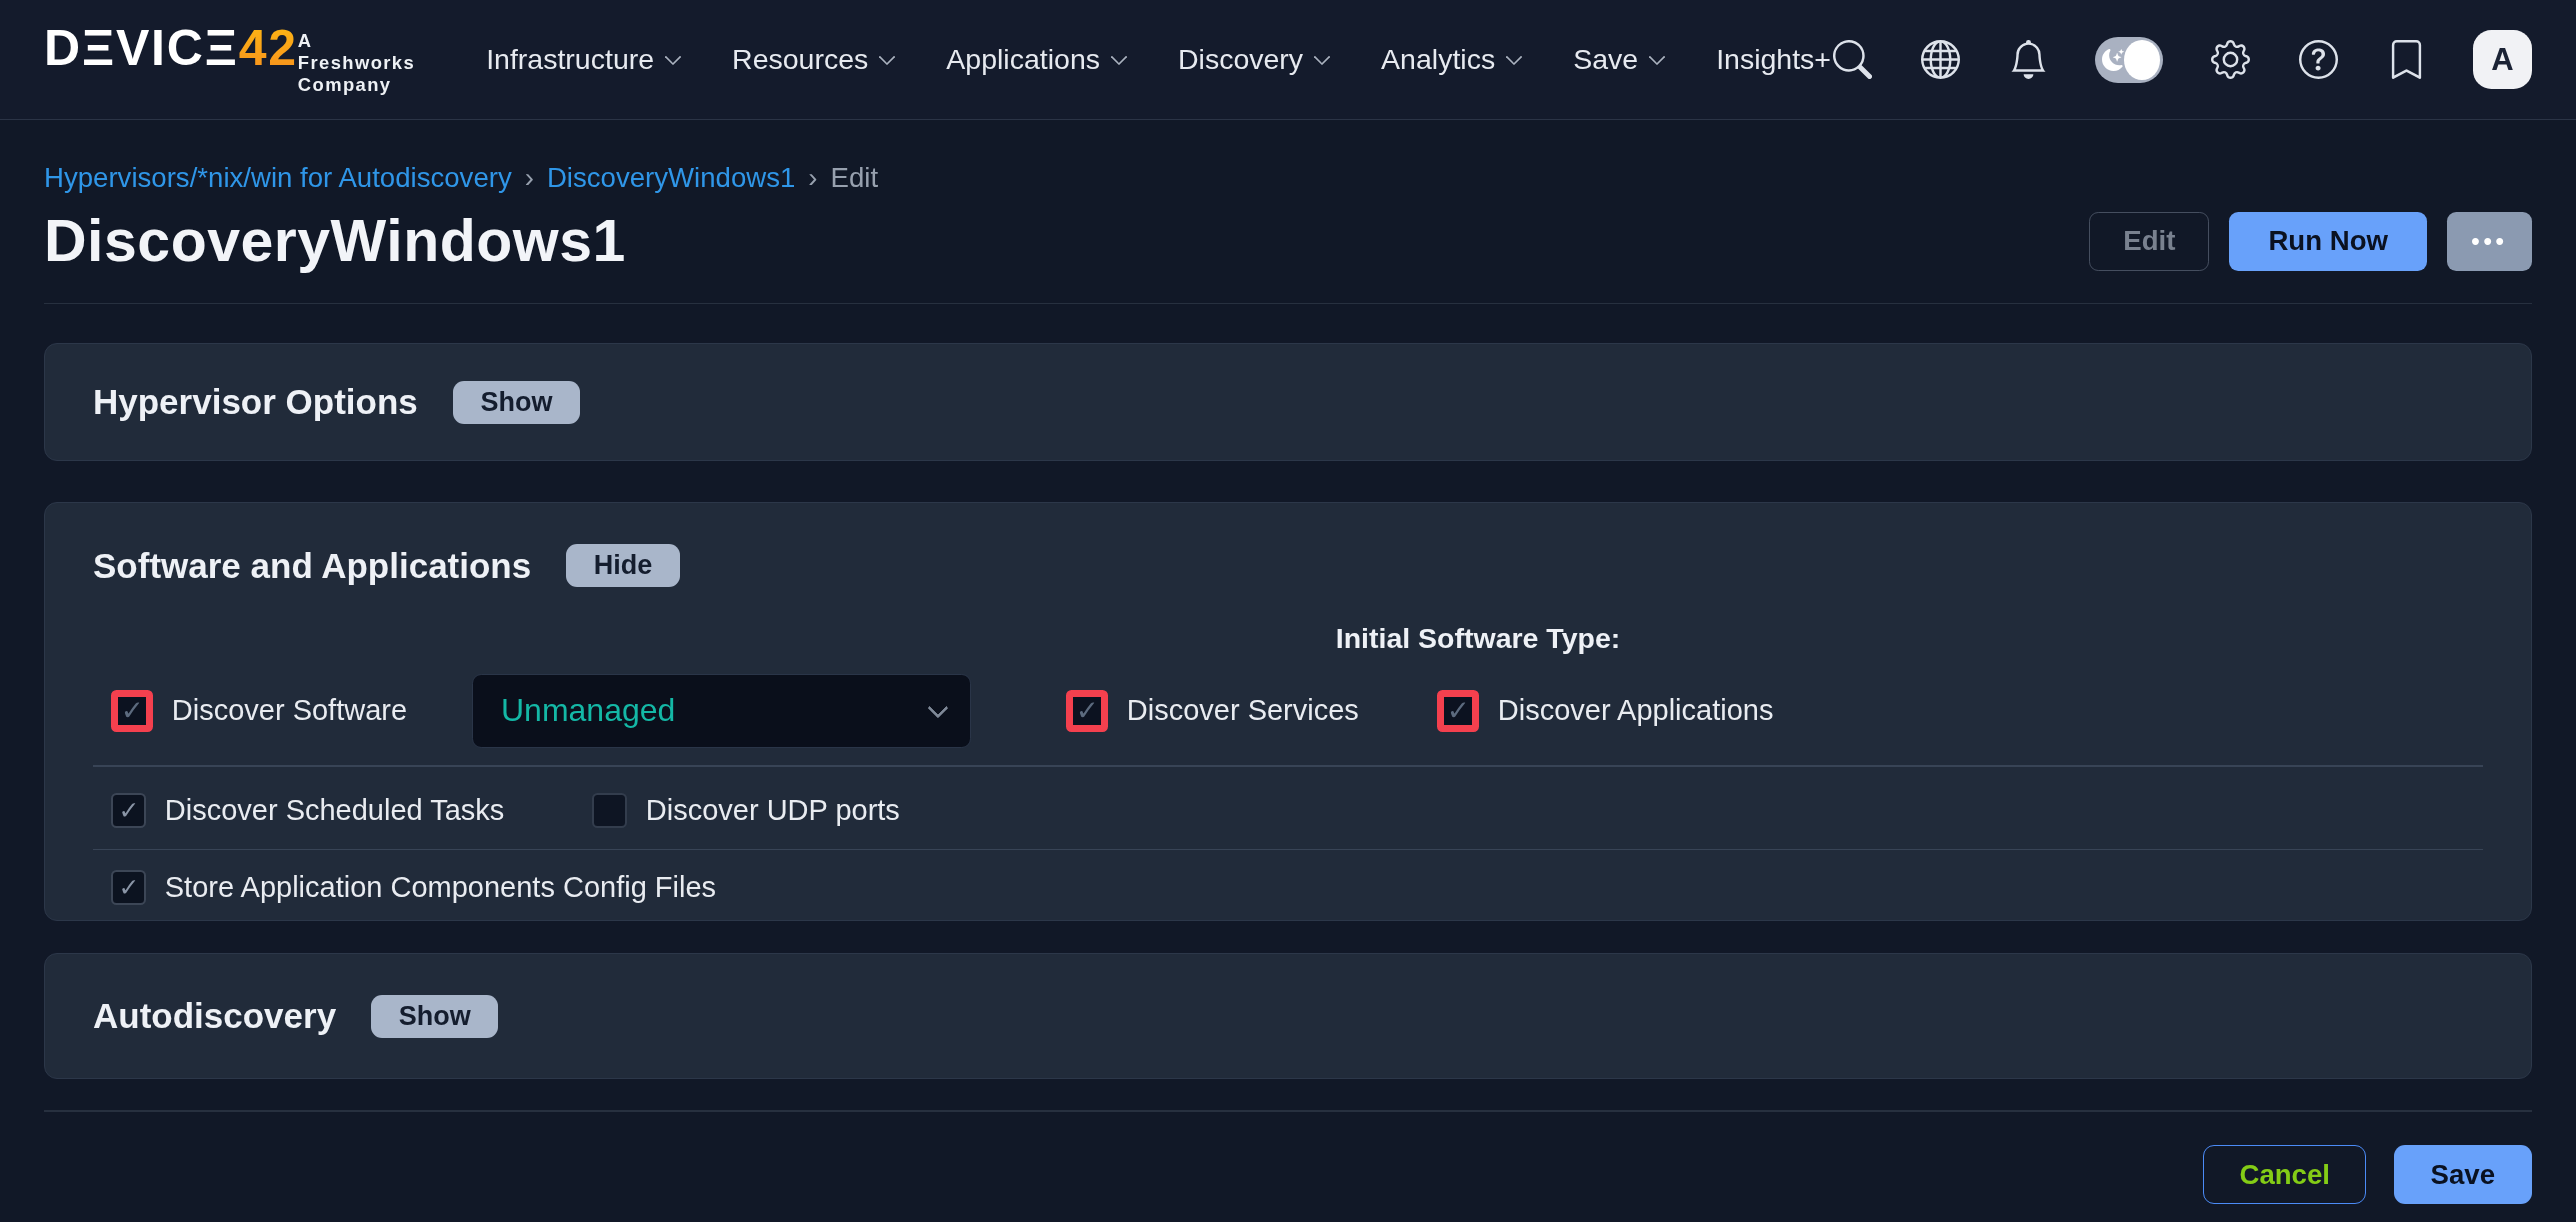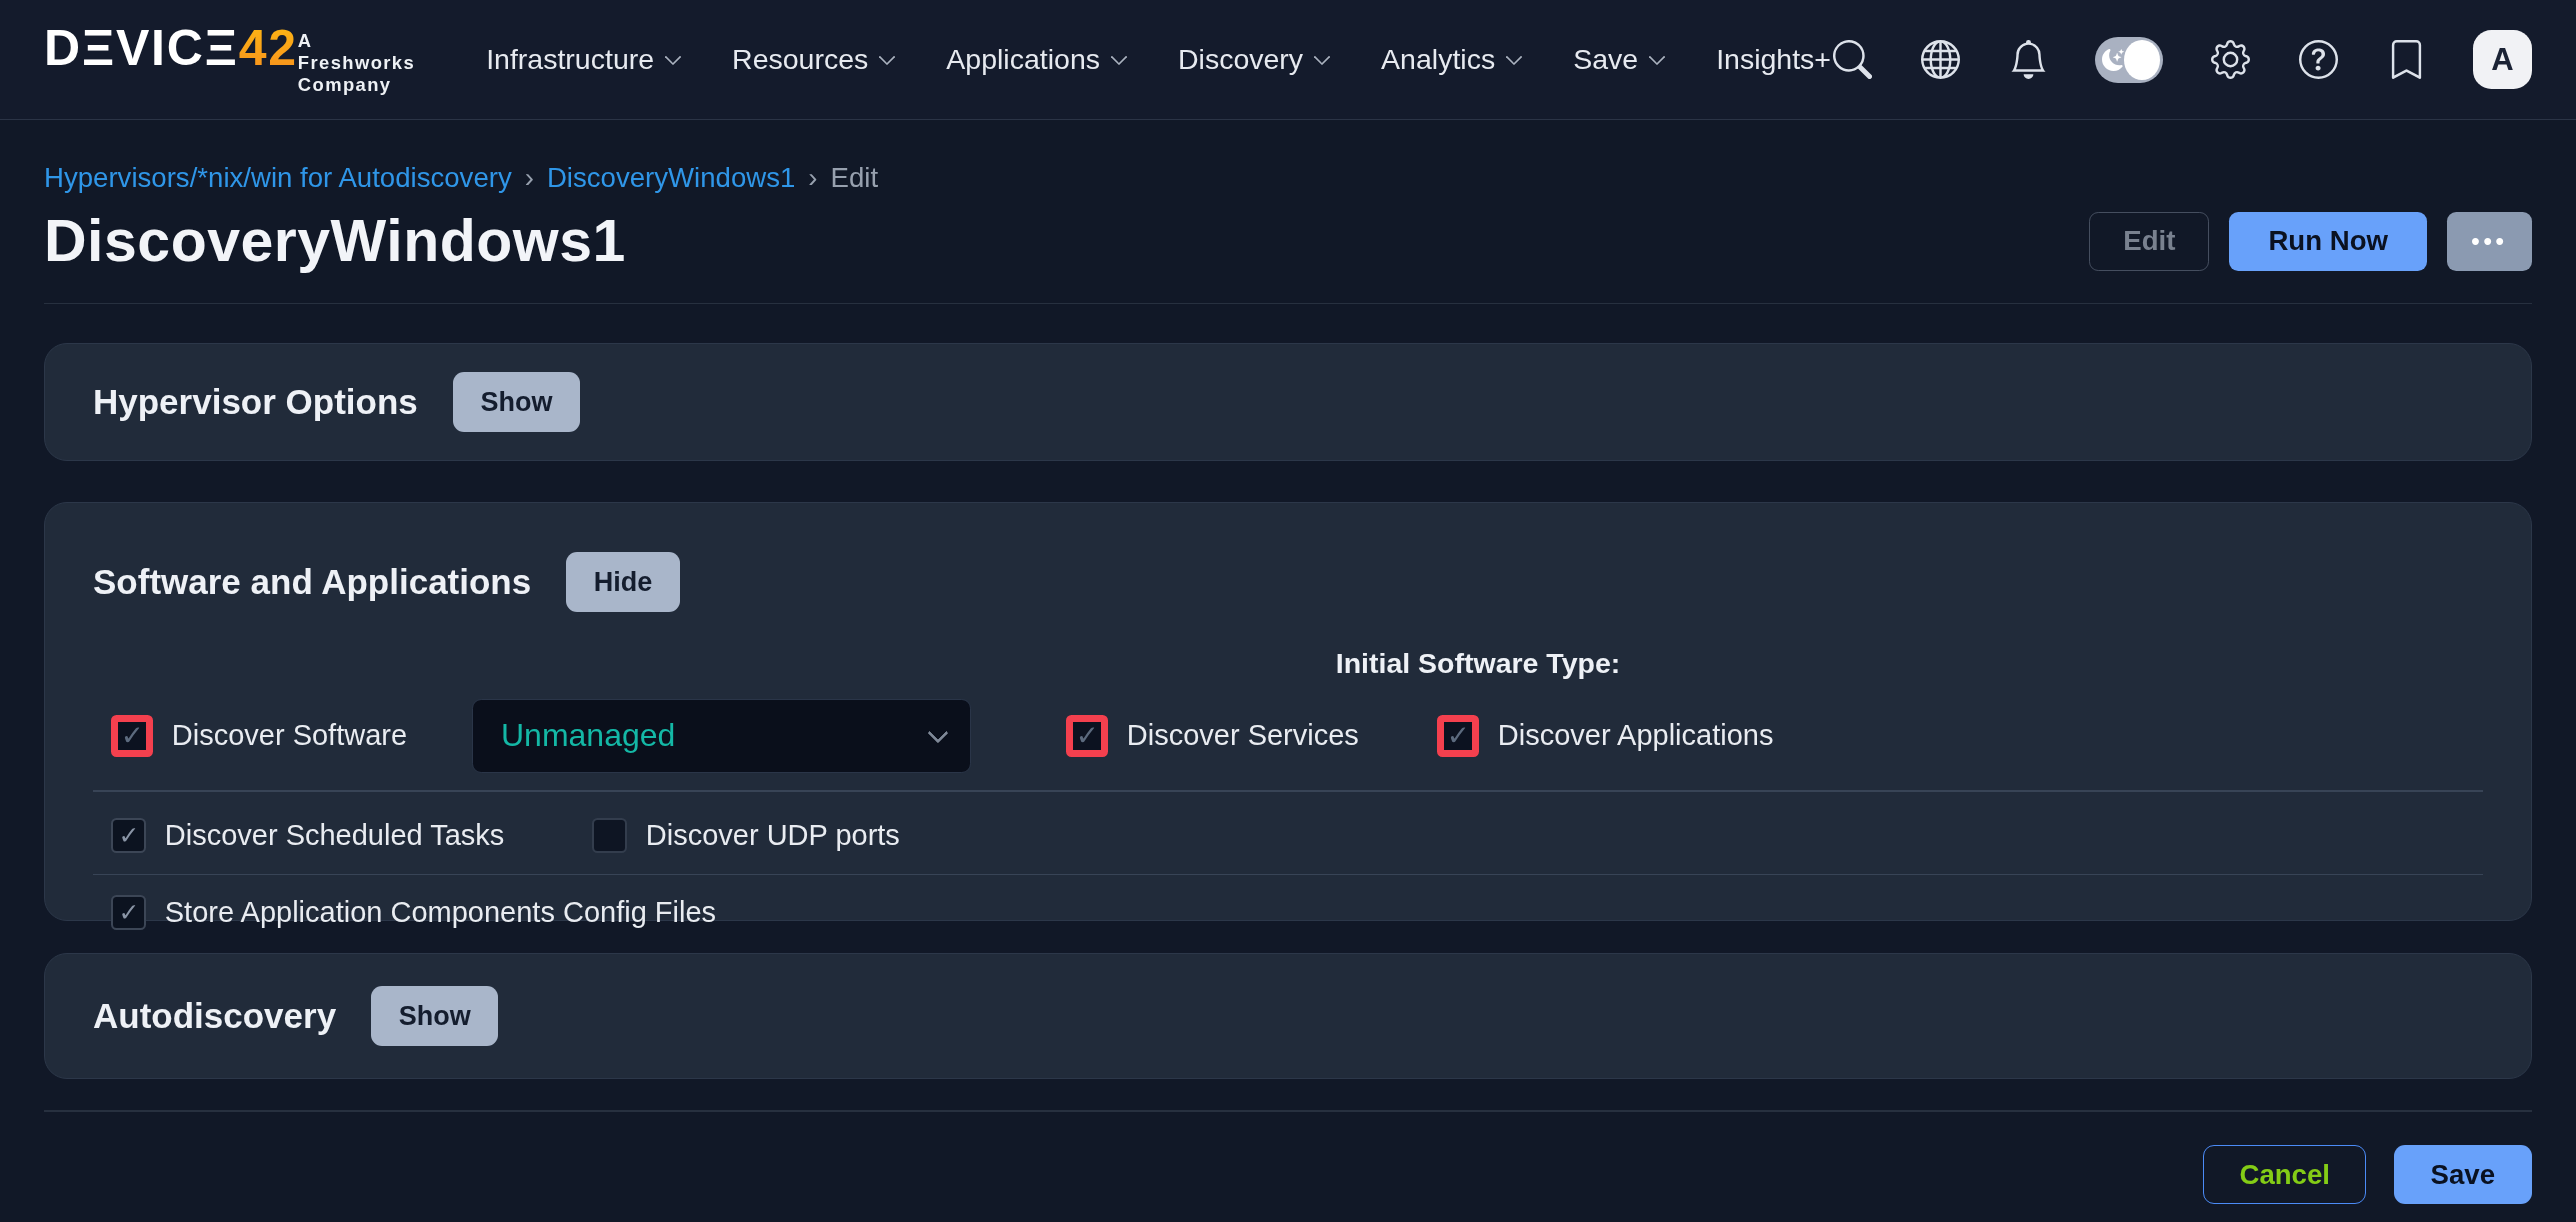--- a/index.html
+++ b/index.html
@@ -42,27 +42,27 @@
   .title-actions { margin-left:auto; display:flex; gap:20px; align-items:center; }
   .btn { border:none; border-radius:9.2px; font-size:27.6px; font-weight:700; height:59px;
     display:flex; align-items:center; justify-content:center; cursor:pointer;
     font-family:"Liberation Sans","DejaVu Sans",sans-serif; }
   .btn-edit { background:transparent; border:1.8px solid #454e5f; color:#79818f; padding:0 33px; }
   .btn-run { background:#68a1fa; color:#0a1120; padding:0 39px; }
   .btn-more { background:#8b9ab1; color:#ffffff; width:85px; font-size:24px; letter-spacing:3.7px; }
 
   .rule { height:1.8px; background:#27303f; margin-top:27.6px; }
 
-  .card { background:#212b3a; border:1.8px solid #2c3749; border-radius:23px; padding:16px 48px; }
+  .card { background:#212b3a; border:1.8px solid #2c3749; border-radius:13px; padding:8px 48px; }
   .card-1 { margin-top:39px; height:118px; display:flex; align-items:center; }
   .card-2 { margin-top:41px; height:419px; }
   .card-3 { margin-top:32px; height:126px; display:flex; align-items:center; }
   .card-head { display:flex; align-items:center; gap:35px; }
   .card-title { font-size:35px; font-weight:700; color:#eef1f6; }
-  .btn-toggle { background:#a9b6ca; color:#141d2e; border:none; border-radius:11px; height:60px;
+  .btn-toggle { background:#a9b6ca; color:#141d2e; border:none; border-radius:11px; height:43px;
     padding:0 27.6px; font-size:27px; font-weight:700; cursor:pointer;
     font-family:"Liberation Sans","DejaVu Sans",sans-serif; }
 
   .card-2 .card-head { padding-top:33px; }
   .select-label { margin-top:35px; margin-left:380px; font-size:28.5px; font-weight:700; color:#eef1f6;text-align:center; }
   .row-main { margin-top:18.4px; padding-left:18.4px; display:flex; align-items:center; }
   .cb-item { display:flex; align-items:center; gap:18.4px; }
   .cb-label { font-size:29px; color:#e9ecf1; }
   .cb-software { width:361px; }
   .cb-services { width:371px; margin-left:95px; }

